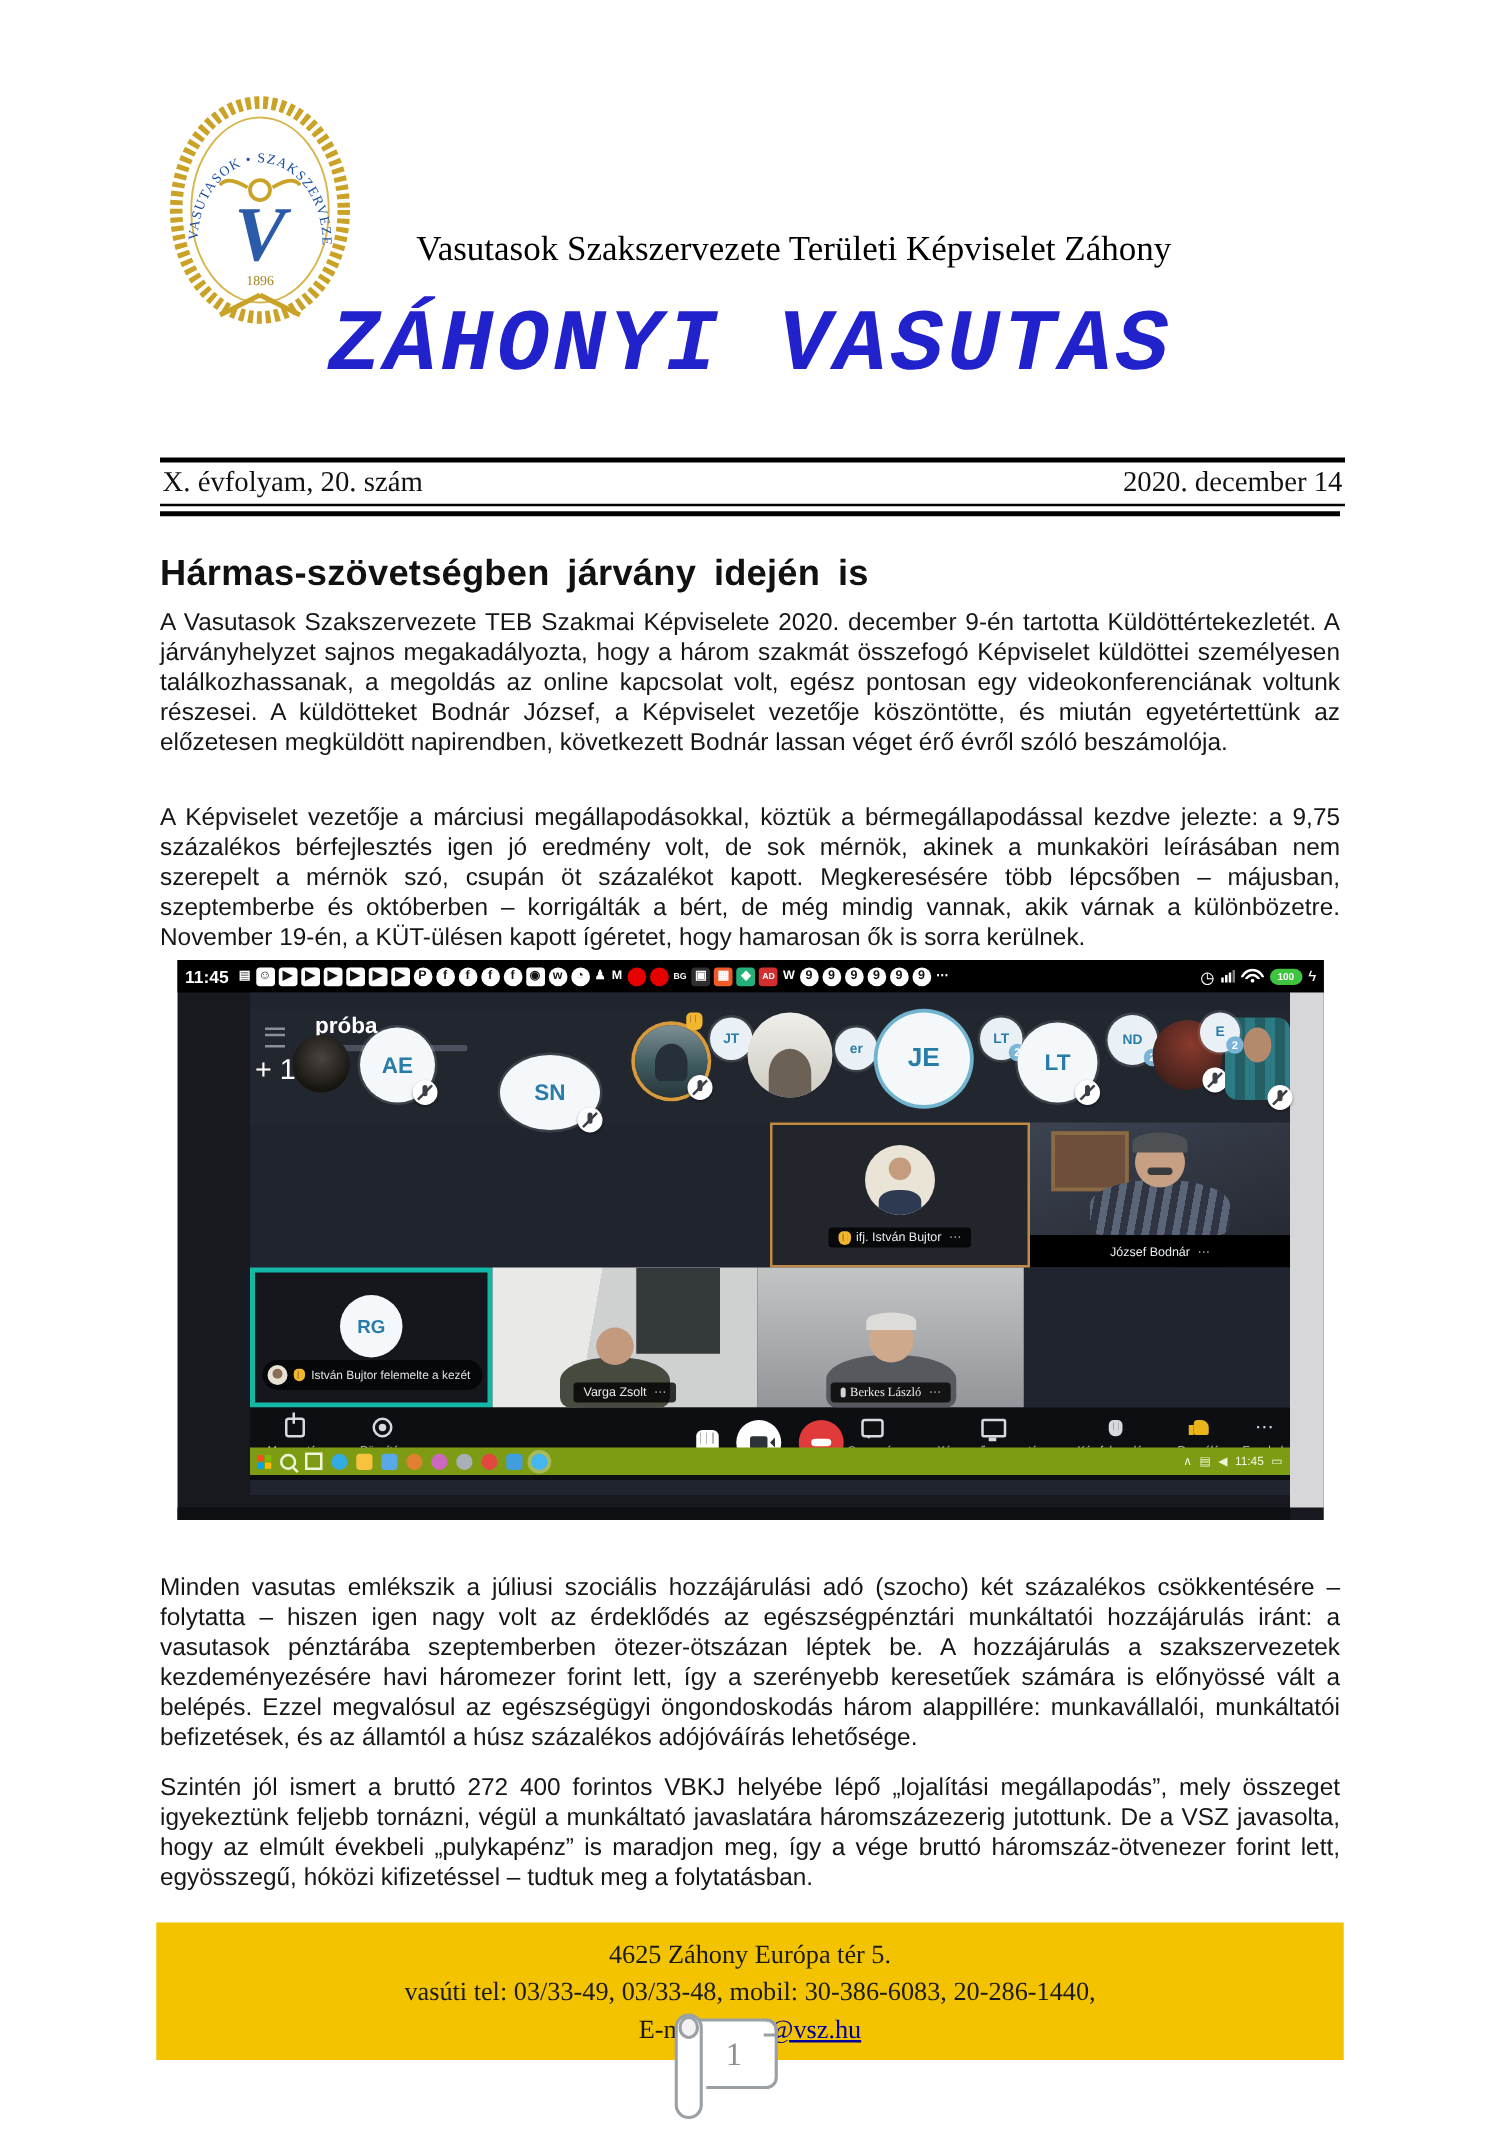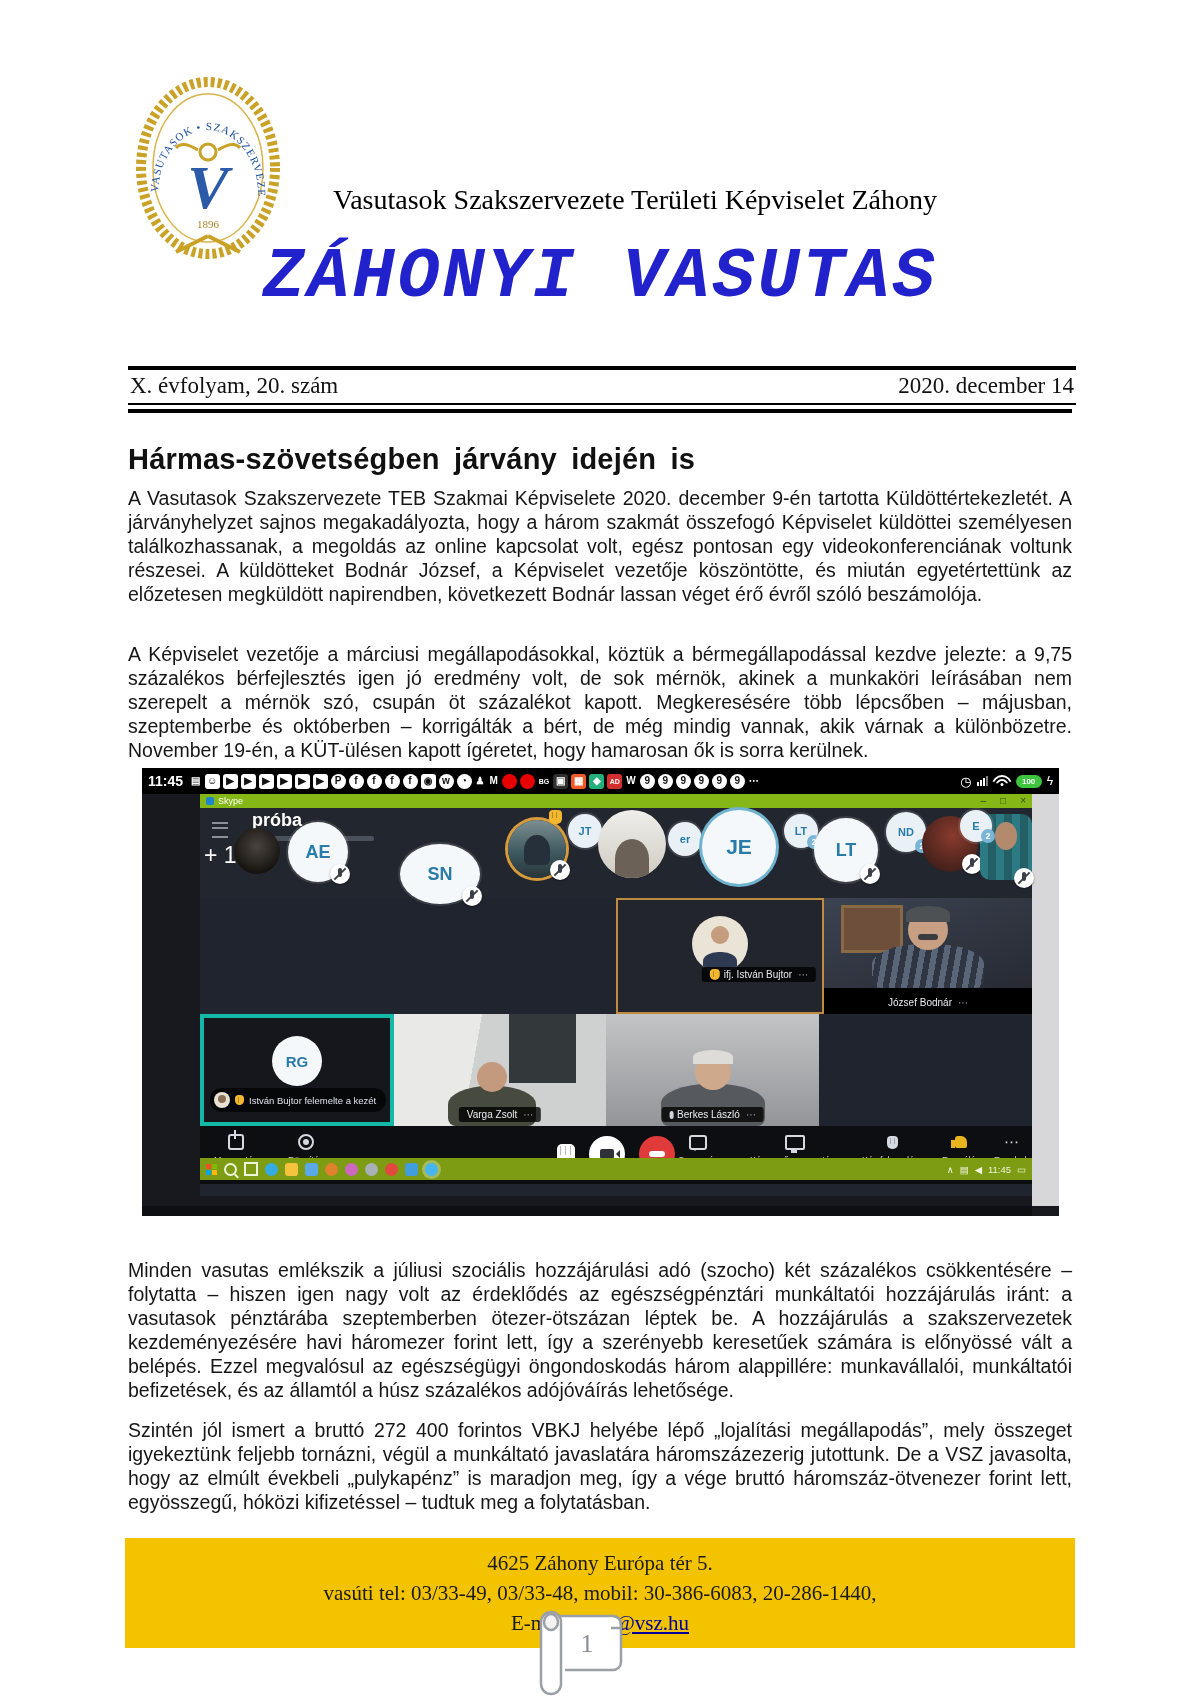--- a/index.html
+++ b/index.html
@@ -156,21 +156,21 @@
          border-radius:12px;height:24px;display:flex;align-items:center;gap:5px;
          padding:0 10px 0 4px;color:#dde2e8;font-size:9.5px;white-space:nowrap;}
   .toast .tava{width:16px;height:16px;border-radius:50%;background:#e7e2d4;position:relative;}
   .toast .tava::before{content:"";position:absolute;left:4px;top:3px;width:8px;height:8px;
                        border-radius:50%;background:#8a6f56;}
   .toast .handy{width:9px;height:10px;}
   .t-varga{background:linear-gradient(100deg,#e9e9e7 0 38%,#cfd0d0 38% 100%);}
   .t-varga::before{content:"";position:absolute;right:14%;top:0;width:32%;height:62%;background:#33383b;}
   .t-varga .pers{left:46%;bottom:0;} .t-varga .hd{width:30px;height:30px;background:#c49a7e;}
   .t-varga .bd{width:88px;height:40px;background:#474a3e;}
-  .t-berkes{background:linear-gradient(180deg,#c2c4c6,#939598);}
+  .t-berkes{background:linear-gradient(180deg,#c2c4c6,#939598);font-family:Liberation Serif, serif;}
   .t-berkes .pers{bottom:0;} .t-berkes .hd{width:36px;height:36px;background:#cfa98c;}
   .t-berkes .hd::before{content:"";position:absolute;left:-2px;top:-4px;right:-2px;height:14px;
                         border-radius:50% 50% 0 0;background:#dddcd8;}
   .t-berkes .bd{width:104px;height:42px;background:#56595e;}
   .t-zsir{background:#4a4538;}
   .t-zsir::before{content:"";position:absolute;left:55%;top:0;width:45%;height:70%;
                   background:radial-gradient(circle at 30% 30%,#7d9a54 0 18%,transparent 20%),
                              radial-gradient(circle at 70% 20%,#6f8b4a 0 16%,transparent 18%),
                              radial-gradient(circle at 55% 65%,#83a45c 0 14%,transparent 16%);}
   .t-zsir::after{content:"";position:absolute;left:4%;top:12%;width:16%;height:34%;
@@ -315,29 +315,20 @@
           </span>
         <span class="batt">100</span>
         <span class="bolt">ϟ</span>
       </span>
     </div>
 
     <div class="rightstrip"></div>
     <div class="bottomstrip"></div>
 
     <div class="win">
-      <div class="titlebar">
-        <span class="tb-appic"></span>
-        <span class="tb-name">Skype</span>
-        <span class="winbtns">
-          <span>–</span>
-          <span>□</span>
-          <span>×</span>
-        </span>
-      </div>
 
       <div class="roomhdr">
         <span class="burger"></span>
         <span class="room-title">próba</span>
         <span class="room-sub"></span>
         <span class="extra">+ 12</span>
 
         <div id="bubbles">
           <span class="vid v-dark" style="left:34px;top:20px;width:46px;height:46px;"></span>
           <span class="bub" style="left:88px;top:14px;width:60px;height:60px;">
@@ -383,21 +374,21 @@
           </span>
           <span class="vid v-plaid rounded" style="left:780px;top:6px;width:52px;height:66px;overflow:visible;">
             <span class="micoff" style="right:-2px;bottom:-8px;"></span>
           </span>
         </div>
       </div>
 
       <div class="grid">
         <div class="tile r1 c3 t-bujtor">
           <span class="avatarc"></span>
-          <span class="npill" style="bottom:30px;margin-left:39px;">
+          <span class="npill" style="bottom:14px;">
             <span class="handy" style="width:10px;height:11px;"></span>
             <span>ifj. István Bujtor</span>
           </span>
         </div>
         <div class="tile r1 c4 t-bodnar">
           <span class="pers">
               <span class="hd"></span>
               <span class="bd"></span>
             </span>
           <span class="lbx"></span>

